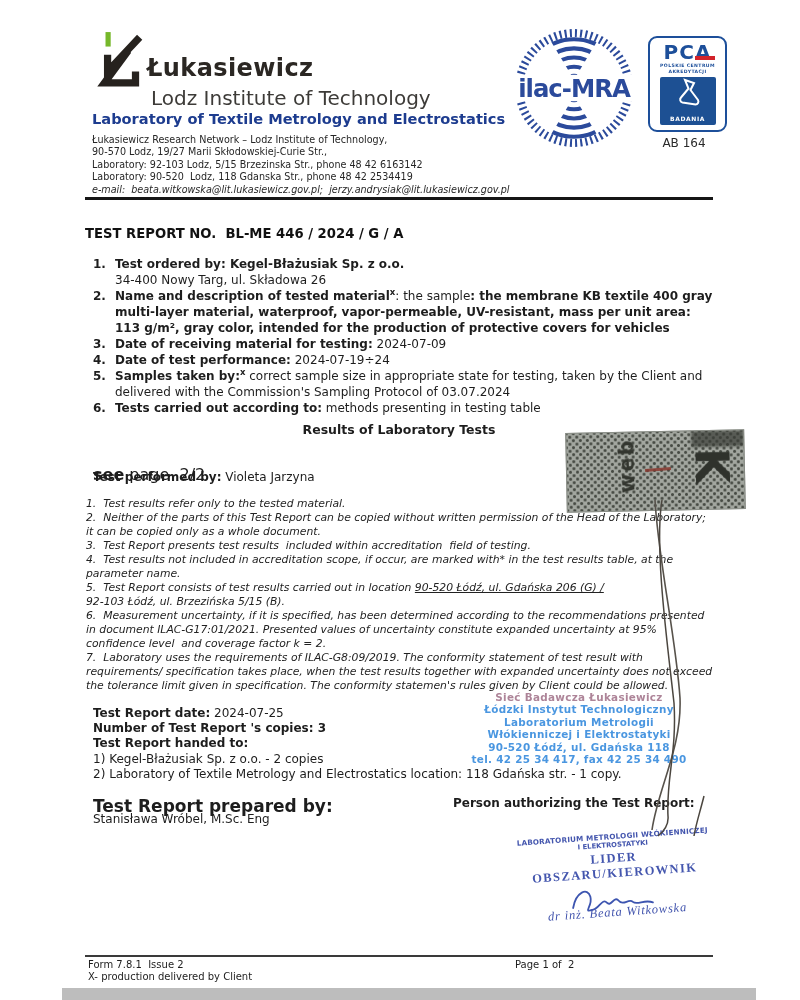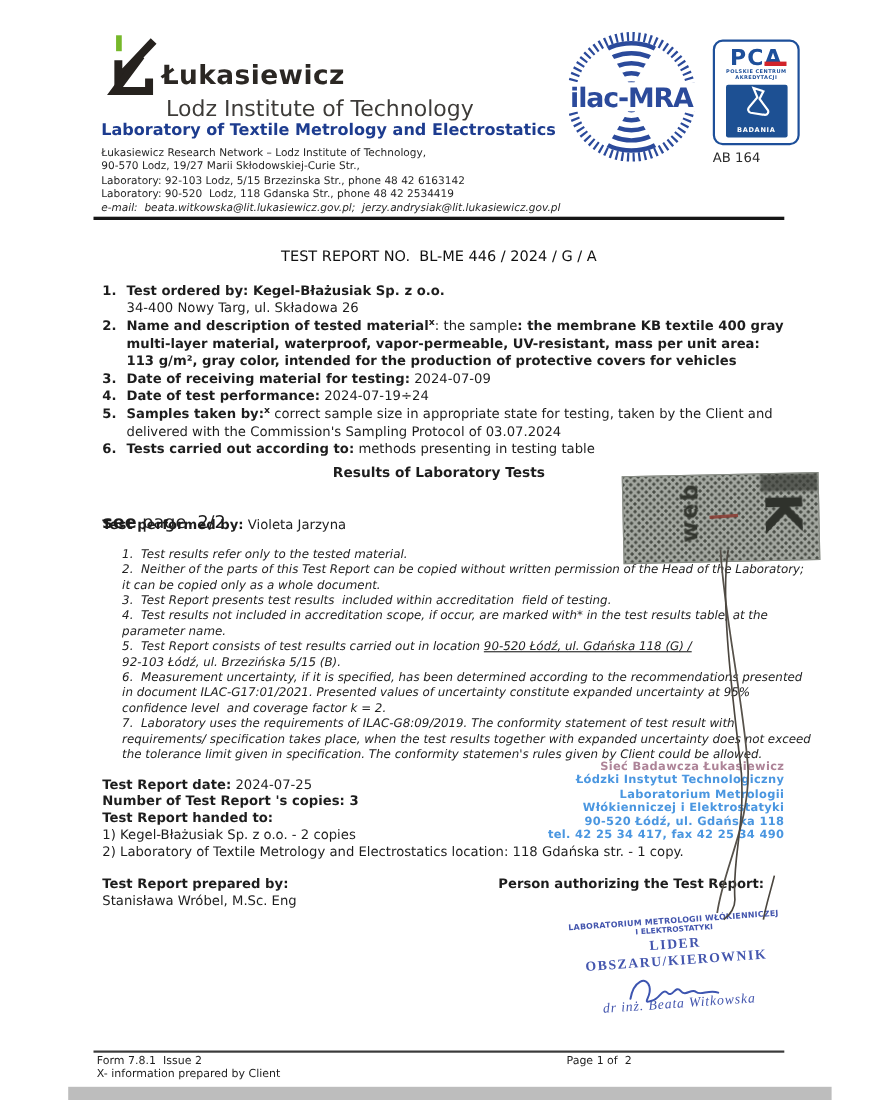--- a/index.html
+++ b/index.html
@@ -9,55 +9,55 @@
   .b{font-weight:700;}
   .pre{white-space:pre-wrap;}
   .it{font-style:italic;}
 
   
   .brand-name{left:147px;top:54px;font-size:24px;font-weight:700;color:#2b2723;letter-spacing:.4px;}
   .brand-sub{left:151px;top:86px;font-size:20px;color:#3d3b38;}
   .lab-name{left:92px;top:110px;font-size:14.6px;font-weight:700;color:#1d3c8f;}
   .address{left:92px;top:134px;font-size:9.6px;line-height:12.4px;color:#262626;}
   .hr-top{left:85px;top:197px;width:628px;height:3px;background:#161616;}
-  .ab164{left:648px;top:136px;width:72px;text-align:left;font-size:12px;color:#2a2a2a;}
+  .ab164{left:648px;top:136px;width:72px;text-align:center;font-size:12px;color:#2a2a2a;}
 
   
   .pca{left:648px;top:36px;width:79px;height:96px;border:2px solid #1d4f9a;border-radius:9px;background:#fff;box-sizing:border-box;text-align:center;}
   .pca-acr{font-size:20px;font-weight:800;color:#1d4f9a;letter-spacing:1px;line-height:22px;margin-top:3px;position:relative;}
   .pca-red{position:absolute;right:10px;top:18px;width:20px;height:4px;background:#d2232a;}
   .pca-small{font-size:4.6px;font-weight:700;color:#1d4f9a;letter-spacing:.4px;line-height:5.6px;}
   .pca-box{width:56px;height:48px;background:#1d5093;margin:3px auto 0;border-radius:2px;position:relative;}
   .pca-badania{position:absolute;bottom:3px;width:100%;text-align:center;font-size:6px;font-weight:700;color:#fff;letter-spacing:.6px;}
 
   
-  .title{left:85px;top:226px;width:628px;text-align:center;font-size:13.2px;font-weight:400;color:#111;}
+  .title{left:85px;top:226px;width:628px;font-size:13.2px;font-weight:700;color:#111;}
   .items{left:93px;top:256px;width:622px;font-size:12px;line-height:16px;}
   .item{position:relative;padding-left:22px;}
   .item .num{position:absolute;left:0;top:0;font-weight:700;}
   sup.x{font-size:8.5px;font-weight:700;vertical-align:super;line-height:0;}
 
   .results-head{left:85px;top:422px;width:628px;text-align:center;font-size:12.5px;font-weight:700;}
   .see-line{left:93px;top:465px;font-size:16px;}
   .performed{left:93px;top:470px;font-size:12px;}
 
   
-  .notes{left:86px;top:497px;width:627px;font-size:10.8px;line-height:14px;font-style:italic;color:#222;margin-left:25px;}
+  .notes{left:86px;top:497px;width:627px;font-size:10.8px;line-height:14px;font-style:italic;color:#222;}
   .notes p{margin:0;}
   .u{text-decoration:underline;}
 
   
-  .loc-stamp{left:445px;top:691px;width:268px;text-align:right;font-weight:700;
+  .loc-stamp{left:445px;top:691px;width:268px;text-align:center;font-weight:700;
              font-size:10.4px;line-height:12.4px;letter-spacing:.3px;color:#3b8ede;opacity:.92;z-index:1;}
   .loc-stamp .l1{color:#a77a90;}
 
   
   .meta{left:93px;top:706px;width:560px;font-size:12px;line-height:15.2px;z-index:2;}
 
-  .sig-label-left{left:93px;top:796px;font-size:12px;font-weight:700;}
+  .sig-label-left{left:93px;top:796px;font-size:17px;font-weight:700;}
   .sig-name-left{left:93px;top:812px;font-size:12px;}
   .sig-label-right{left:436px;top:796px;font-size:12px;font-weight:700;margin-left:17px;}
 
   
   .auth-stamp{left:513px;top:832px;width:204px;text-align:center;color:#4456ae;transform:rotate(-4deg);z-index:2;}
   .auth-l1{font-size:7.2px;font-weight:700;letter-spacing:.2px;}
   .auth-l2{font-size:6.8px;font-weight:700;}
   .auth-l3{font-family:"Liberation Serif",serif;font-size:12.5px;font-weight:700;letter-spacing:1.4px;margin-top:2px;}
   .auth-name{font-family:"Liberation Serif",serif;font-style:italic;font-size:12.5px;letter-spacing:.8px;margin-top:-6px;}
 
@@ -189,21 +189,21 @@
     <path d="M47 2 C 50 60, 68 140, 72 200 C 74 250, 50 290, 44 332" fill="none" stroke="#57524b" stroke-width="1.6"></path>
     <path d="M54 2 C 46 50, 60 150, 66 205 C 69 255, 58 280, 60 318 C 61 328, 55 334, 50 338" fill="none" stroke="#4b463f" stroke-width="1.5"></path>
     <path d="M96 298 C 92 314, 88 326, 86 338" fill="none" stroke="#4b463f" stroke-width="1.5"></path>
   </svg>
 
   <div class="abs notes">
     <p class="pre">1.  Test results refer only to the tested material.</p>
     <p class="pre">2.  Neither of the parts of this Test Report can be copied without written permission of the Head of the Laboratory; it can be copied only as a whole document.</p>
     <p class="pre">3.  Test Report presents test results  included within accreditation  field of testing.</p>
     <p class="pre">4.  Test results not included in accreditation scope, if occur, are marked with* in the test results table, at the parameter name.</p>
-    <p><span class="pre">5.  Test Report consists of test results carried out in location </span><span class="pre u">90-520 Łódź, ul. Gdańska 118 (G) /</span><br><span class="pre">92-103 Łódź, ul. Brzezińska 5/15 (B).</span></p>
+    <p><span class="pre">5.  Test Report consists of test results carried out in location </span><span class="pre u">90-520 Łódź, ul. Gdańska 206 (G) /</span><br><span class="pre">92-103 Łódź, ul. Brzezińska 5/15 (B).</span></p>
     <p class="pre">6.  Measurement uncertainty, if it is specified, has been determined according to the recommendations presented in document ILAC-G17:01/2021. Presented values of uncertainty constitute expanded uncertainty at 95% confidence level  and coverage factor k = 2.</p>
     <p class="pre">7.  Laboratory uses the requirements of ILAC-G8:09/2019. The conformity statement of test result with requirements/ specification takes place, when the test results together with expanded uncertainty does not exceed the tolerance limit given in specification. The conformity statemen's rules given by Client could be allowed.</p>
   </div>
 
   <div class="abs loc-stamp">
     <div class="l1">Sieć Badawcza Łukasiewicz</div>
     <div>Łódzki Instytut Technologiczny</div>
     <div>Laboratorium Metrologii</div>
     <div>Włókienniczej i Elektrostatyki</div>
     <div>90-520 Łódź, ul.  Gdańska 118</div>
@@ -227,17 +227,17 @@
     <div class="auth-l2">I ELEKTROSTATYKI</div>
     <div class="auth-l3">LIDER OBSZARU/KIEROWNIK</div>
     <svg width="96" height="30" viewBox="0 0 96 30" style="margin:0 auto -4px 52px;">
       <path d="M6 24 C 10 8 22 4 24 14 C 26 24 14 30 26 27 C 32 26 36 16 40 21 C 44 26 48 14 52 20 C 56 26 62 18 66 22 C 70 26 78 20 86 24" fill="none" stroke="#3d55b0" stroke-width="1.8" stroke-linecap="round"></path>
     </svg>
     <div class="auth-name">dr inż. Beata Witkowska</div>
   </div>
 
   <div class="abs hr-bottom"></div>
   <div class="abs foot-form pre">Form 7.8.1  Issue 2</div>
-  <div class="abs foot-x pre">X- information prepared by Client</div>
+  <div class="abs foot-x pre">X- production delivered by Client</div>
   <div class="abs foot-page pre">Page 1 of  2</div>
   <div class="abs scan-edge"></div>
 
 </div>
 
 </body></html>

